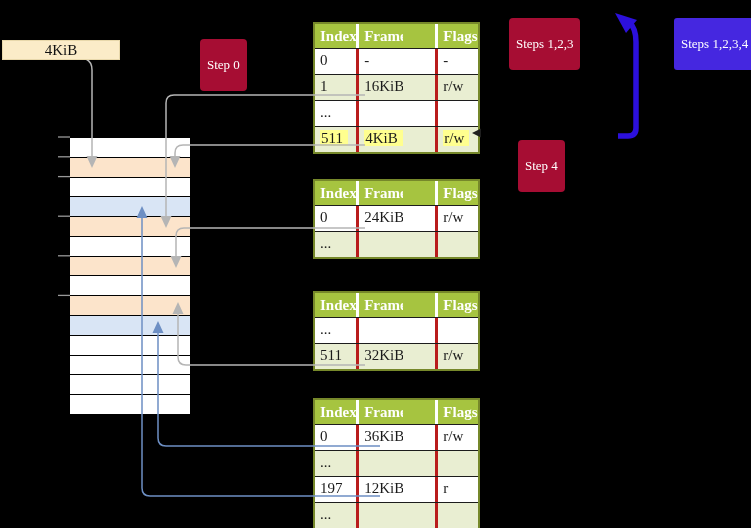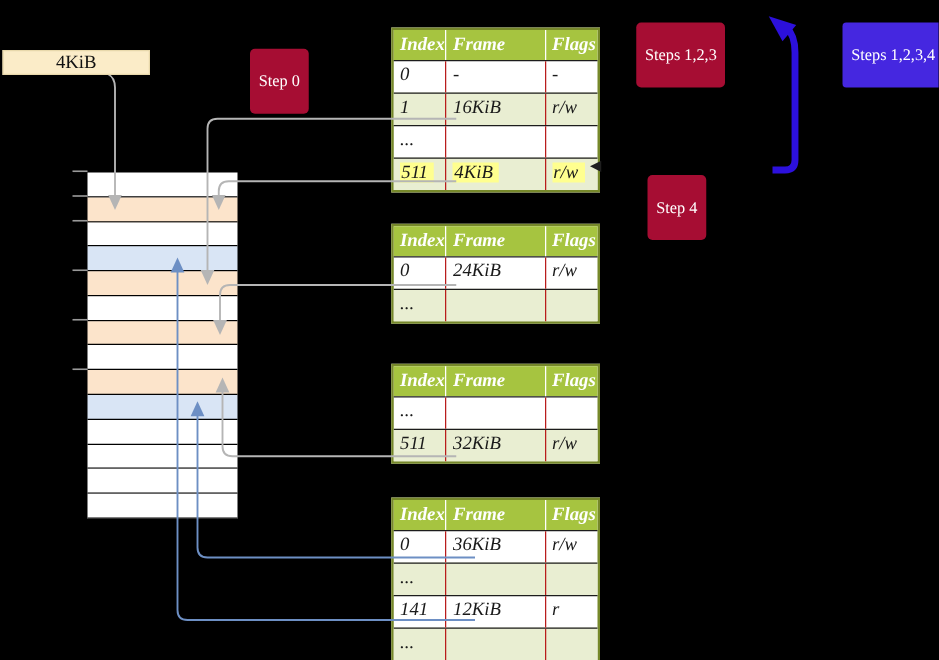--- a/index.html
+++ b/index.html
@@ -33,30 +33,30 @@
   }
   .mrow { flex:1; border-bottom:1px solid #000; }
   .c-white { background:#ffffff; }
   .c-peach { background:#fce4cb; }
   .c-blue  { background:#d9e5f5; }
   
   .ptable {
     position:absolute; left:313px; width:167px; box-sizing:border-box;
     border:2px solid #76882a; z-index:2; background:#fff; font-size:15px;
   }
-  .trow { display:flex; height:25px;font-style:italic; }
+  .trow { display:flex; height:25px; }
   .trow.thead { height:24px; background:#a6c440; color:#fff; font-weight:bold; }
   .trow.body { border-top:1px solid #1c1c1c; }
   .trow.shade { background:#e9eed2; }
   .tcell { box-sizing:border-box; padding-left:5px; line-height:23px; overflow:hidden; white-space:nowrap; }
   .thead .tcell { line-height:24px; }
   .tcell.c0 { width:53px; }
   .tcell.c1 { width:60px; }
   .tcell.c2 { width:54px;margin-left:32px; }
-  .tcell.c1, .tcell.c2 { border-left:1px solid #b91c1c; }
+  .tcell.c1, .tcell.c2 { border-left:3px solid #b91c1c; }
   .thead .tcell.c1, .thead .tcell.c2 { border-left-color:#ffffff; }
   .hl { background:#ffff8f; padding:0 5px 0 1px; }
   
   #overlay { position:absolute; left:0; top:0; z-index:5; pointer-events:none; }
 </style>
 </head>
 <body>
 
 <div id="canvas">
 
@@ -196,21 +196,21 @@
         <div class="tcell c0"><span>0</span></div>
         <div class="tcell c1"><span>36KiB</span></div>
         <div class="tcell c2"><span>r/w</span></div>
       </div>
       <div class="trow body shade">
         <div class="tcell c0"><span>...</span></div>
         <div class="tcell c1"></div>
         <div class="tcell c2"></div>
       </div>
       <div class="trow body">
-        <div class="tcell c0"><span>141</span></div>
+        <div class="tcell c0"><span>197</span></div>
         <div class="tcell c1"><span>12KiB</span></div>
         <div class="tcell c2"><span>r</span></div>
       </div>
       <div class="trow body shade">
         <div class="tcell c0"><span>...</span></div>
         <div class="tcell c1"></div>
         <div class="tcell c2"></div>
       </div>
     </div>
   </div>

